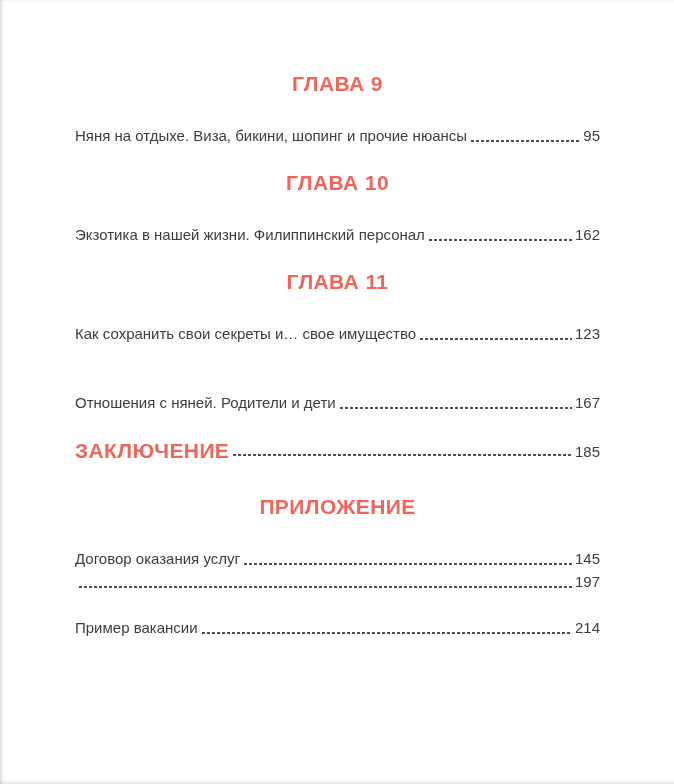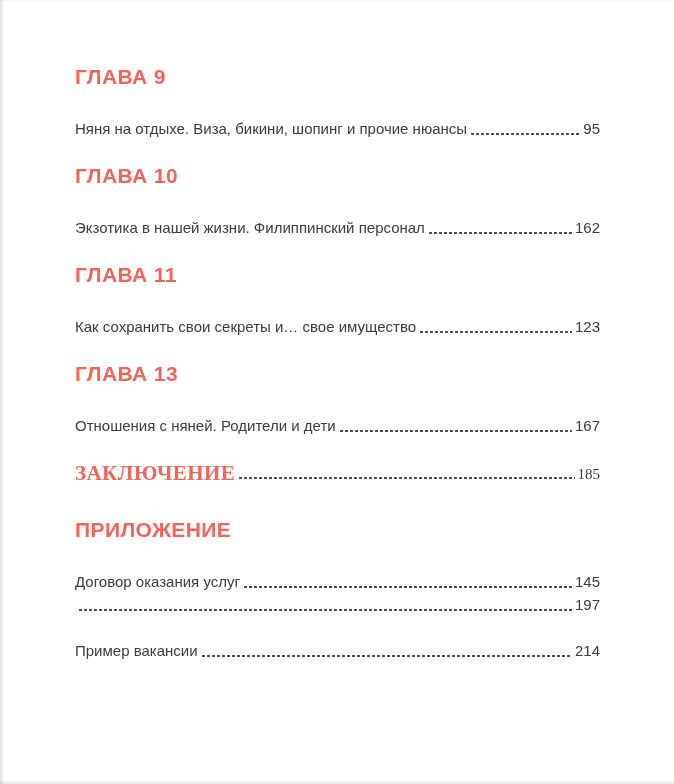--- a/index.html
+++ b/index.html
@@ -23,21 +23,22 @@
   }
   .scan-edge-top {
     position: absolute; left: 0; top: 0; width: 100%; height: 2px;
     background: linear-gradient(to bottom, rgba(0,0,0,0.06), rgba(0,0,0,0));
   }
 
   .toc {
     position: absolute;
     left: 75px;
     right: 74px;
-    top: 64px;
+    top: 71px;
+    text-align: center;
   }
 
   .chapter { margin-bottom: 23px; }
 
   .chapter-heading {
     margin: 0 0 5px 0;
     font-size: 21px;
     line-height: 25px;
     font-weight: bold;
     letter-spacing: 0.4px;
@@ -72,21 +73,21 @@
   .heading-row .chapter-heading-inline {
     font-size: 21px;
     line-height: 25px;
     font-weight: bold;
     letter-spacing: 0.4px;
     color: #f1655b;
     white-space: nowrap;
   }
   .heading-row .dots { margin-bottom: 6px; }
 
-  .section-conclusion { margin-bottom: 31px; font-family: Liberation Serif, serif; }
+  .section-conclusion { margin-bottom: 31px; }
   .section-gap-lg { margin-top: 24px; }
 </style>
 </head>
 <body>
 
 <div class="scan-edge-left"></div>
 <div class="scan-edge-top"></div>
 <div class="scan-edge-bottom"></div>
 
 <main class="toc">
@@ -113,21 +114,20 @@
     <h2 class="chapter-heading">ГЛАВА 11</h2>
     <div class="toc-row">
       <span class="entry-text">Как сохранить свои секреты и… свое имущество</span>
       <span class="dots"></span>
       <span class="page-num">123</span>
     </div>
   </section>
 
 
   <section class="chapter">
-    <h2 class="chapter-heading">ГЛАВА 13</h2>
     <div class="toc-row">
       <span class="entry-text">Отношения с няней. Родители и дети</span>
       <span class="dots"></span>
       <span class="page-num">167</span>
     </div>
   </section>
 
   <section class="chapter section-conclusion section-gap-lg">
     <div class="toc-row heading-row">
       <span class="chapter-heading-inline">ЗАКЛЮЧЕНИЕ</span>

